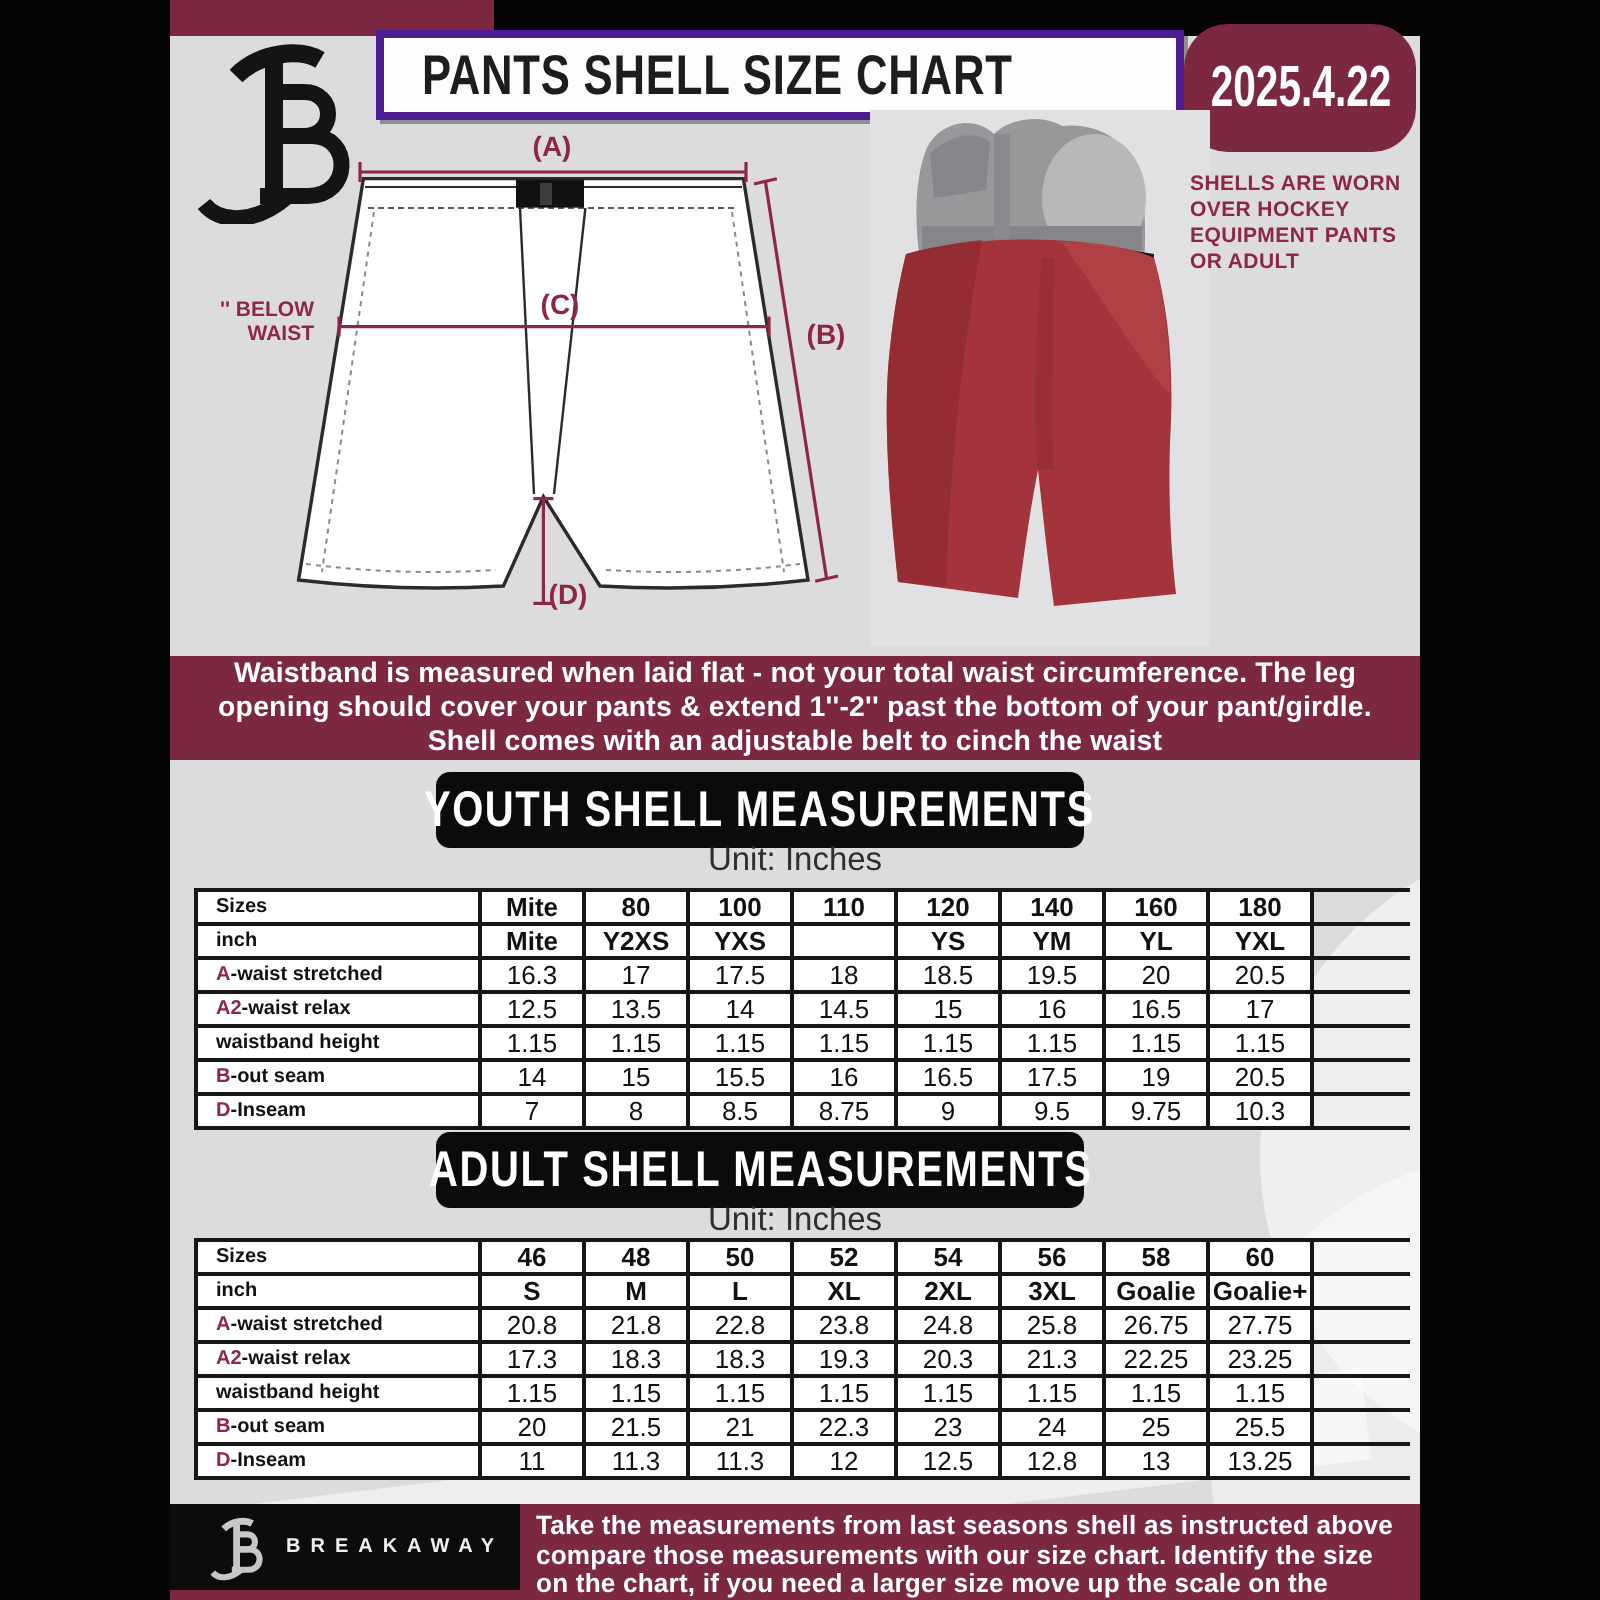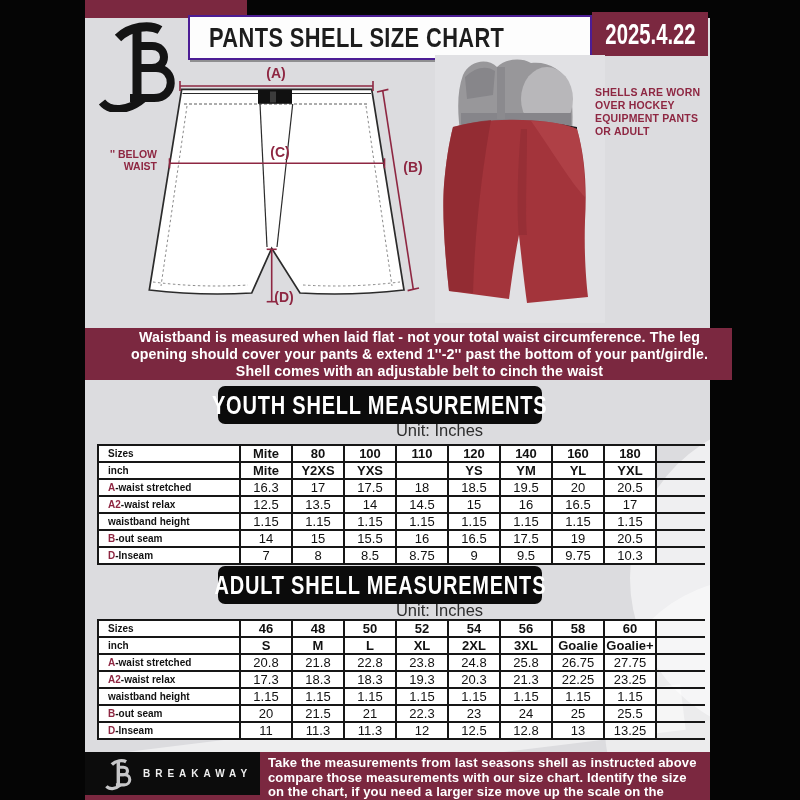--- a/index.html
+++ b/index.html
@@ -7,38 +7,38 @@
           font-family:"Liberation Sans",sans-serif;}
   .page{position:absolute;left:85px;top:18px;width:625px;height:782px;background:#dcdcdf;overflow:hidden;}
   .wm1{position:absolute;left:545px;top:400px;width:320px;height:320px;border-radius:50%;
        background:rgba(255,255,255,.55);}
   .wm2{position:absolute;left:520px;top:560px;width:300px;height:300px;border-radius:50%;
        background:rgba(255,255,255,.45);}
   .wm3{position:absolute;left:40px;top:700px;width:560px;height:46px;background:rgba(255,255,255,.5);
        transform:rotate(-7deg);}
   .abs{position:absolute;}
   .stripe{left:85px;top:0;width:162px;height:18px;background:#7b2840;}
-  .titlebar{left:188px;top:15px;width:404px;height:45px;background:#fdfdfd;border:2px solid #4c1d95;
+  .titlebar{left:188px;top:15px;width:404px;height:45px;background:#fdfdfd;border:4px solid #4c1d95;
             box-sizing:border-box;display:flex;align-items:center;box-shadow:2px 2px 0 rgba(0,0,0,.35);}
   .titlebar .t{font-size:28px;font-weight:700;color:#1d1d1d;white-space:nowrap;display:inline-block;
                transform:scaleX(.78);transform-origin:left center;margin-left:19px;letter-spacing:.5px;}
-  .datebox{left:592px;top:12px;width:116px;height:44px;background:#7b2840;display:flex;align-items:center;
-           justify-content:center;}
+  .datebox{left:592px;top:12px;width:116px;height:64px;background:#7b2840;display:flex;align-items:center;
+           justify-content:center;border-radius:22px;}
   .datebox .t{font-size:29px;font-weight:700;color:#fff;display:inline-block;transform:scaleX(.70);
               white-space:nowrap;letter-spacing:0px;}
   .photonote{left:595px;top:86px;width:118px;color:#8e2742;font-weight:700;font-size:10.5px;
              line-height:13px;letter-spacing:.2px;}
   .notice{left:85px;top:328px;width:625px;height:52px;background:#7b2840;color:#fff;display:flex;
           flex-direction:column;align-items:center;justify-content:center;font-size:14.2px;font-weight:600;
-          line-height:17px;letter-spacing:.1px;padding-left:22px;}
+          line-height:17px;letter-spacing:.1px;}
   .secbanner{width:324px;height:38px;background:#0b0b0b;border-radius:7px;display:flex;align-items:center;
              justify-content:center;left:218px;}
   .secbanner .t{color:#fff;font-size:25px;font-weight:700;white-space:nowrap;display:inline-block;
                 transform:scaleX(.80);letter-spacing:1px;}
-  .unit{left:85px;width:625px;text-align:center;font-size:16.5px;color:#2e2e2e;padding-left:42px;}
+  .unit{left:85px;width:625px;text-align:center;font-size:16.5px;color:#2e2e2e;}
   .mtable{left:97px;width:608px;display:grid;grid-template-columns:144px repeat(8,52px) 1fr;
           border-top:2px solid #161616;background:transparent;}
   .cell{box-sizing:border-box;height:17px;line-height:14px;border-bottom:2px solid #161616;
         font-size:13px;color:#111;text-align:center;background:#fff;padding-top:1px;}
   .cell.label{text-align:left;padding-left:9px;font-weight:700;border-left:2px solid #161616;
               border-right:2px solid #161616;font-size:10px;}
   .cell.val{border-right:2px solid #161616;}
   .cell.hdr{font-weight:700;}
   .cell.spacer{background:transparent;}
   .pfx{color:#8e2742;font-weight:700;}

